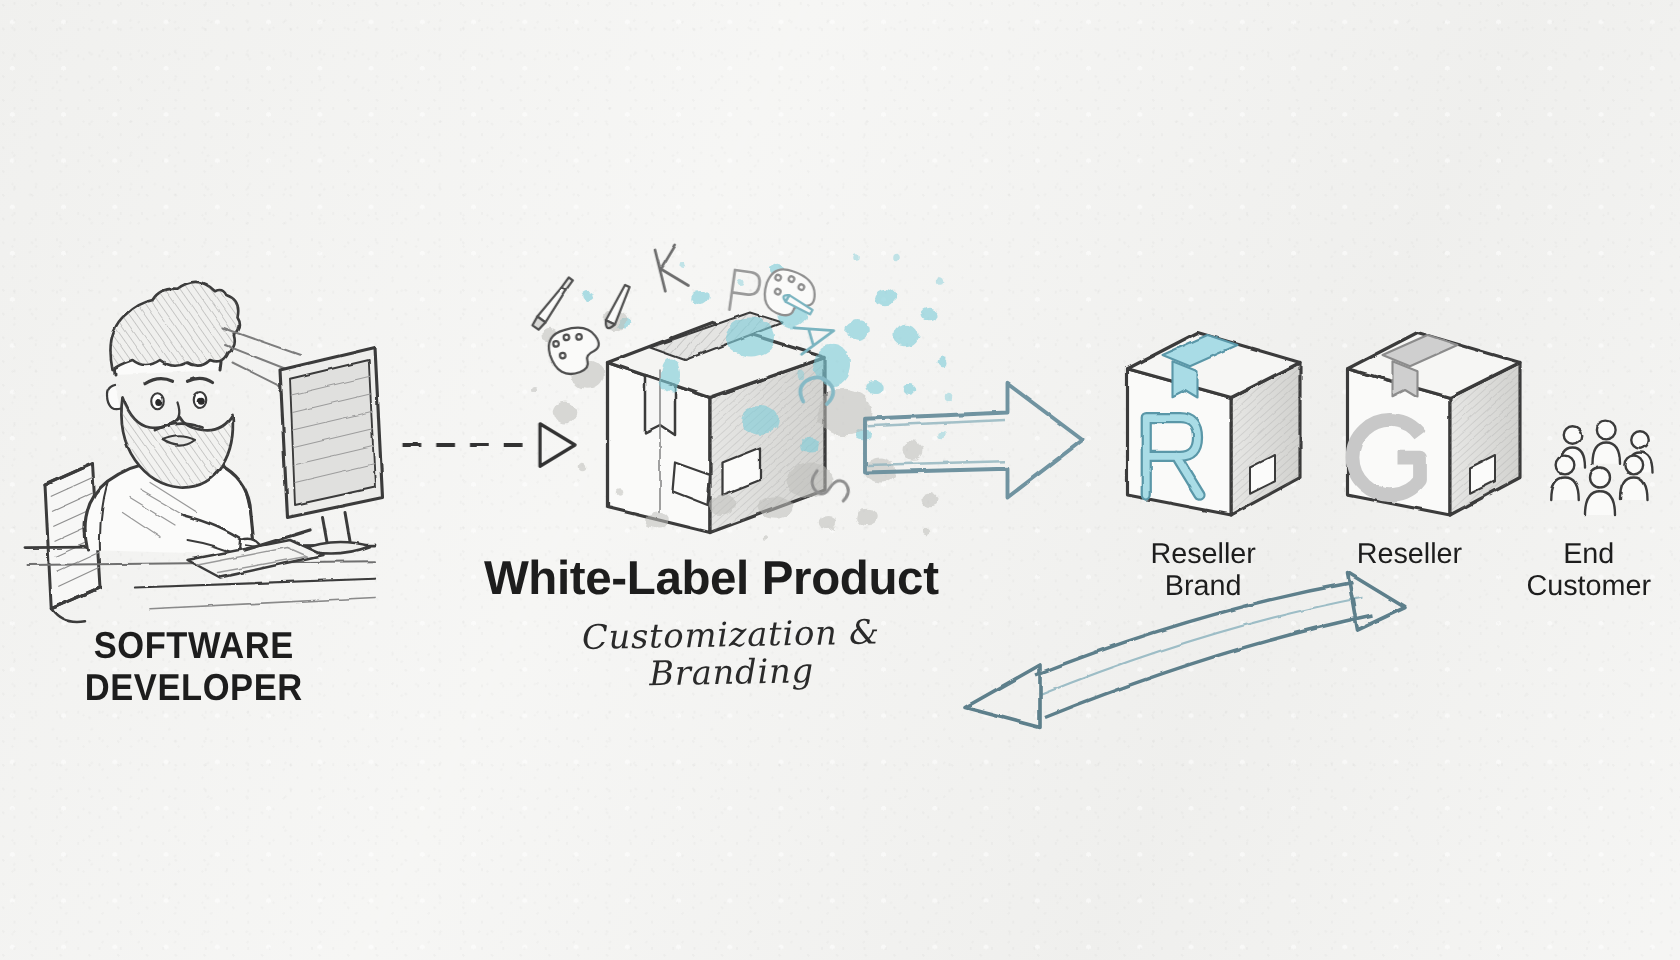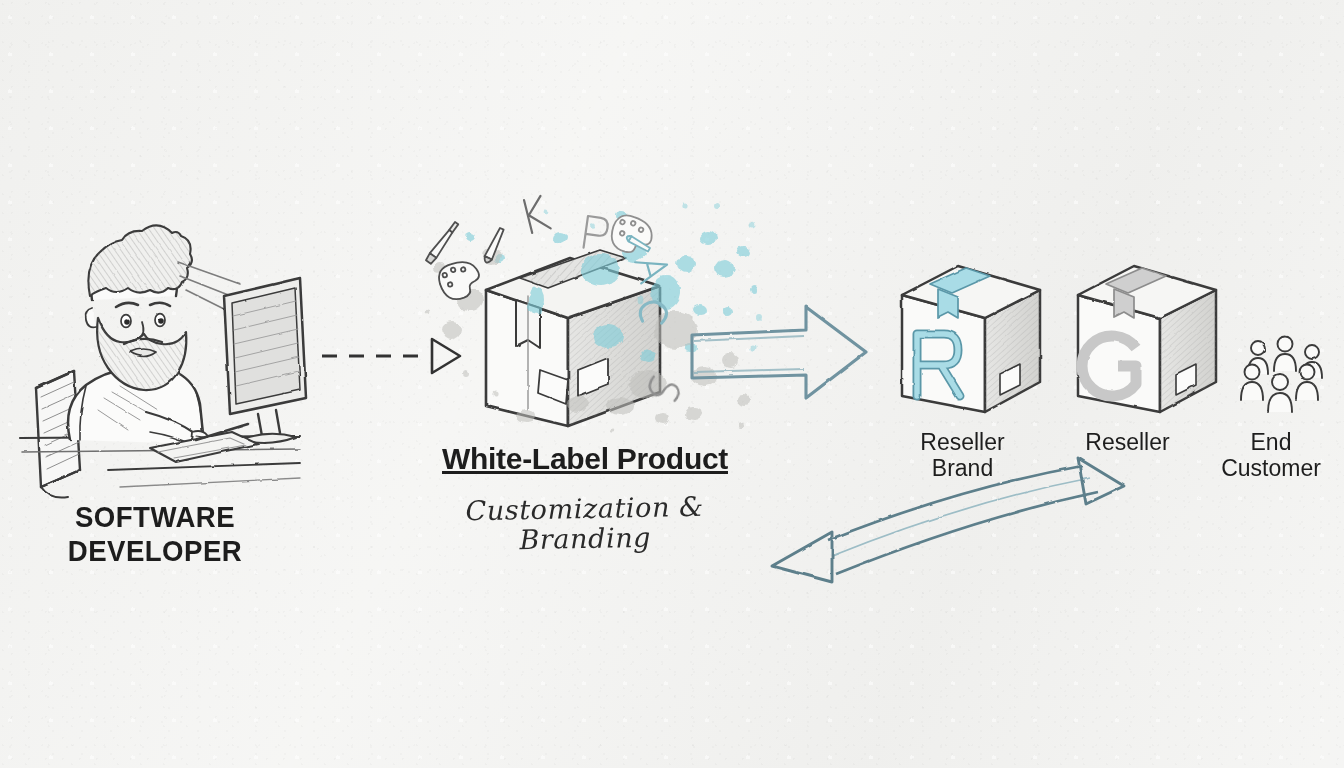--- a/index.html
+++ b/index.html
@@ -31,22 +31,22 @@
     position:absolute;text-align:center;color:#1d1d1d;
     line-height:1.12;white-space:pre-line;
   }
   #developer-caption{
     left:30px;top:500px;width:250px;
     font-weight:700;font-size:30px;letter-spacing:.5px;
     font-family:"Liberation Sans", sans-serif;
     transform:scaleX(.92);
   }
   #product-title{
-    left:400px;top:442px;width:370px;
-    font-weight:700;font-size:30px;letter-spacing:-.3px;text-decoration:underline;
+    left:384px;top:442px;width:370px;
+    font-weight:700;font-size:38px;letter-spacing:-.3px;
   }
   #product-subtitle{
     left:400px;top:494px;width:370px;
     font-size:27px;color:#2a2a2a;
     font-family:"DejaVu Serif", serif;
     font-style:italic;font-weight:400;letter-spacing:.6px;
     transform:rotate(-1.1deg);
   }
   #reseller-brand-label{left:875px;top:430px;width:175px;font-size:23px;font-weight:400;}
   #reseller-label{left:1040px;top:430px;width:175px;font-size:23px;font-weight:400;}

